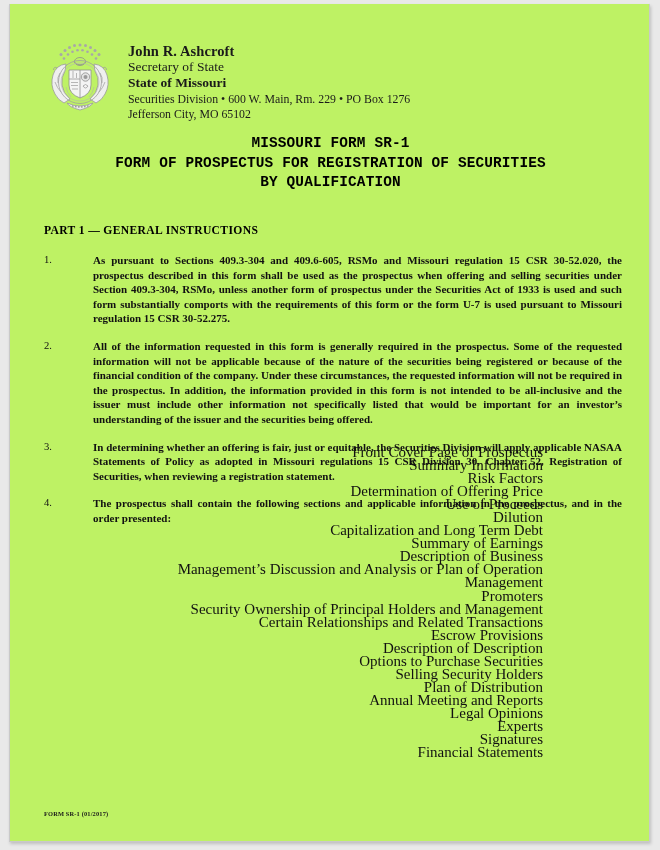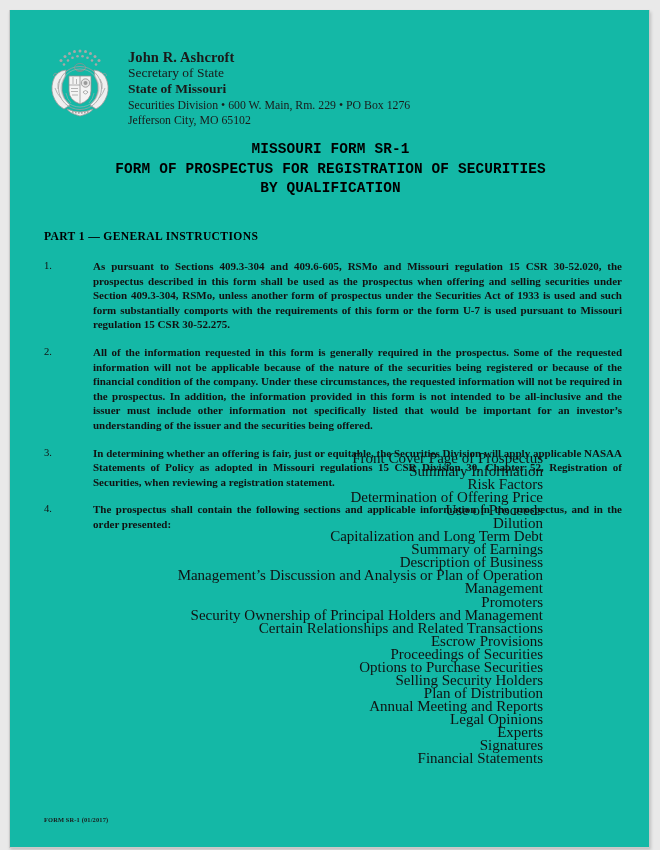--- a/index.html
+++ b/index.html
@@ -19,24 +19,24 @@
     position: relative;
     width: 660px;
     height: 850px;
     background: #e9e9e9;
   }
 
   
   #page {
     position: absolute;
     left: 9px;
-    top: 10px;
+    top: 4px;
     width: 641px;
     height: 838px;
-    background: #14b8a6;
+    background: #bef264;
     border: 1px solid #c9c9c9;
     border-top: none;
     box-sizing: border-box;
     box-shadow: 1px 2px 3px rgba(0,0,0,0.18);
   }
 
   
   .letterhead {
     position: absolute;
     left: 34px;
@@ -289,21 +289,21 @@
         <div class="section-list-item">Dilution</div>
         <div class="section-list-item">Capitalization and Long Term Debt</div>
         <div class="section-list-item">Summary of Earnings</div>
         <div class="section-list-item">Description of Business</div>
         <div class="section-list-item">Management’s Discussion and Analysis or Plan of Operation</div>
         <div class="section-list-item">Management</div>
         <div class="section-list-item">Promoters</div>
         <div class="section-list-item">Security Ownership of Principal Holders and Management</div>
         <div class="section-list-item">Certain Relationships and Related Transactions</div>
         <div class="section-list-item">Escrow Provisions</div>
-        <div class="section-list-item">Proceedings of Securities</div>
+        <div class="section-list-item">Description of Description</div>
         <div class="section-list-item">Options to Purchase Securities</div>
         <div class="section-list-item">Selling Security Holders</div>
         <div class="section-list-item">Plan of Distribution</div>
         <div class="section-list-item">Annual Meeting and Reports</div>
         <div class="section-list-item">Legal Opinions</div>
         <div class="section-list-item">Experts</div>
         <div class="section-list-item">Signatures</div>
         <div class="section-list-item">Financial Statements</div>
       </div>
 

